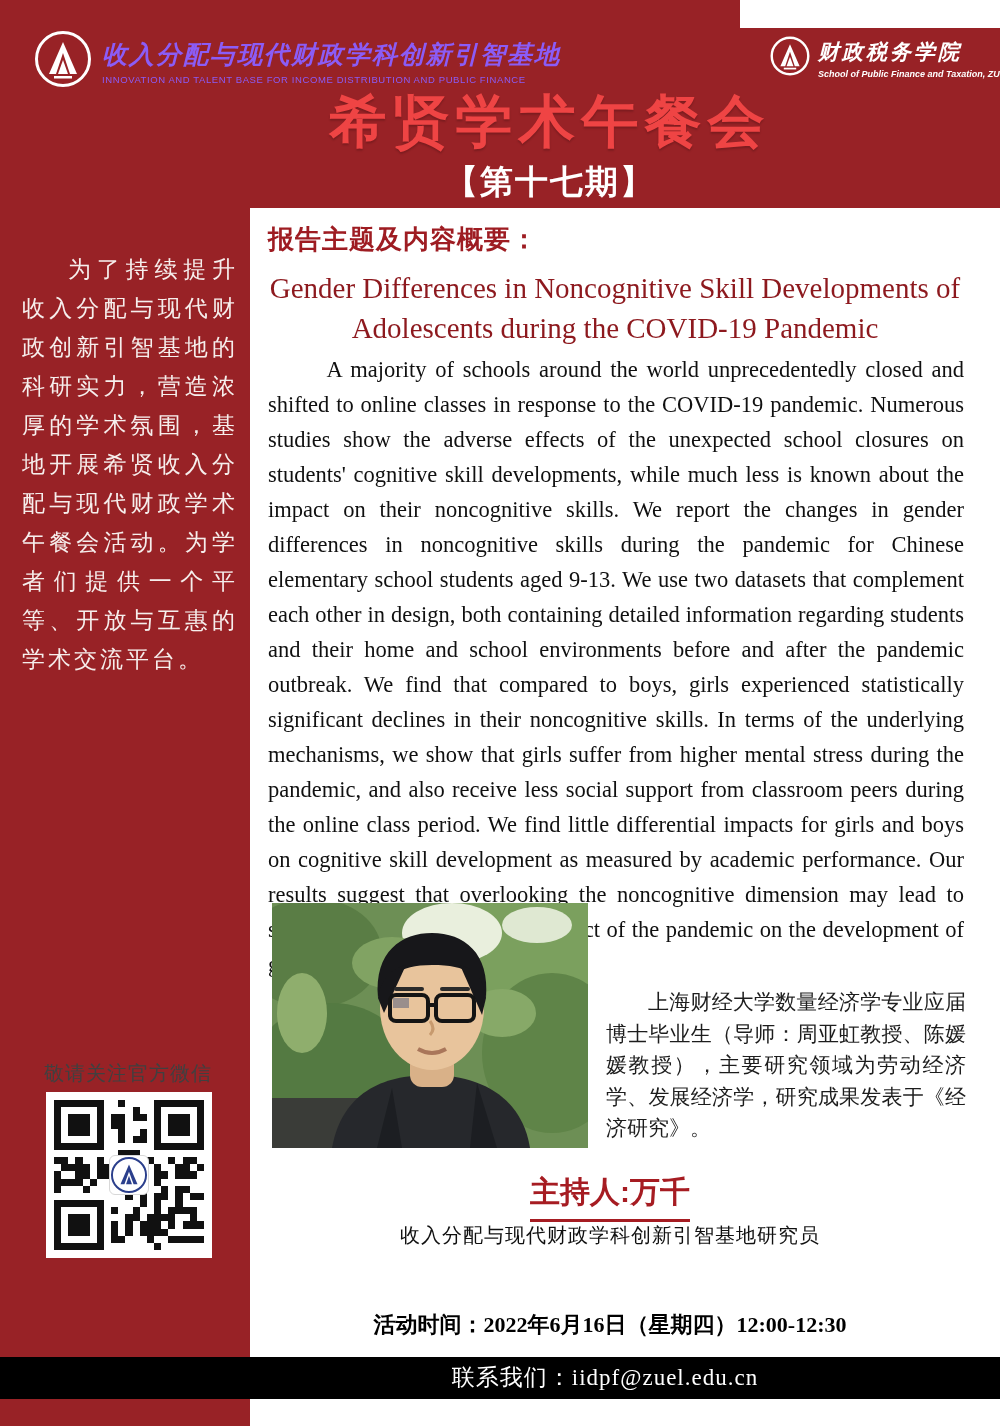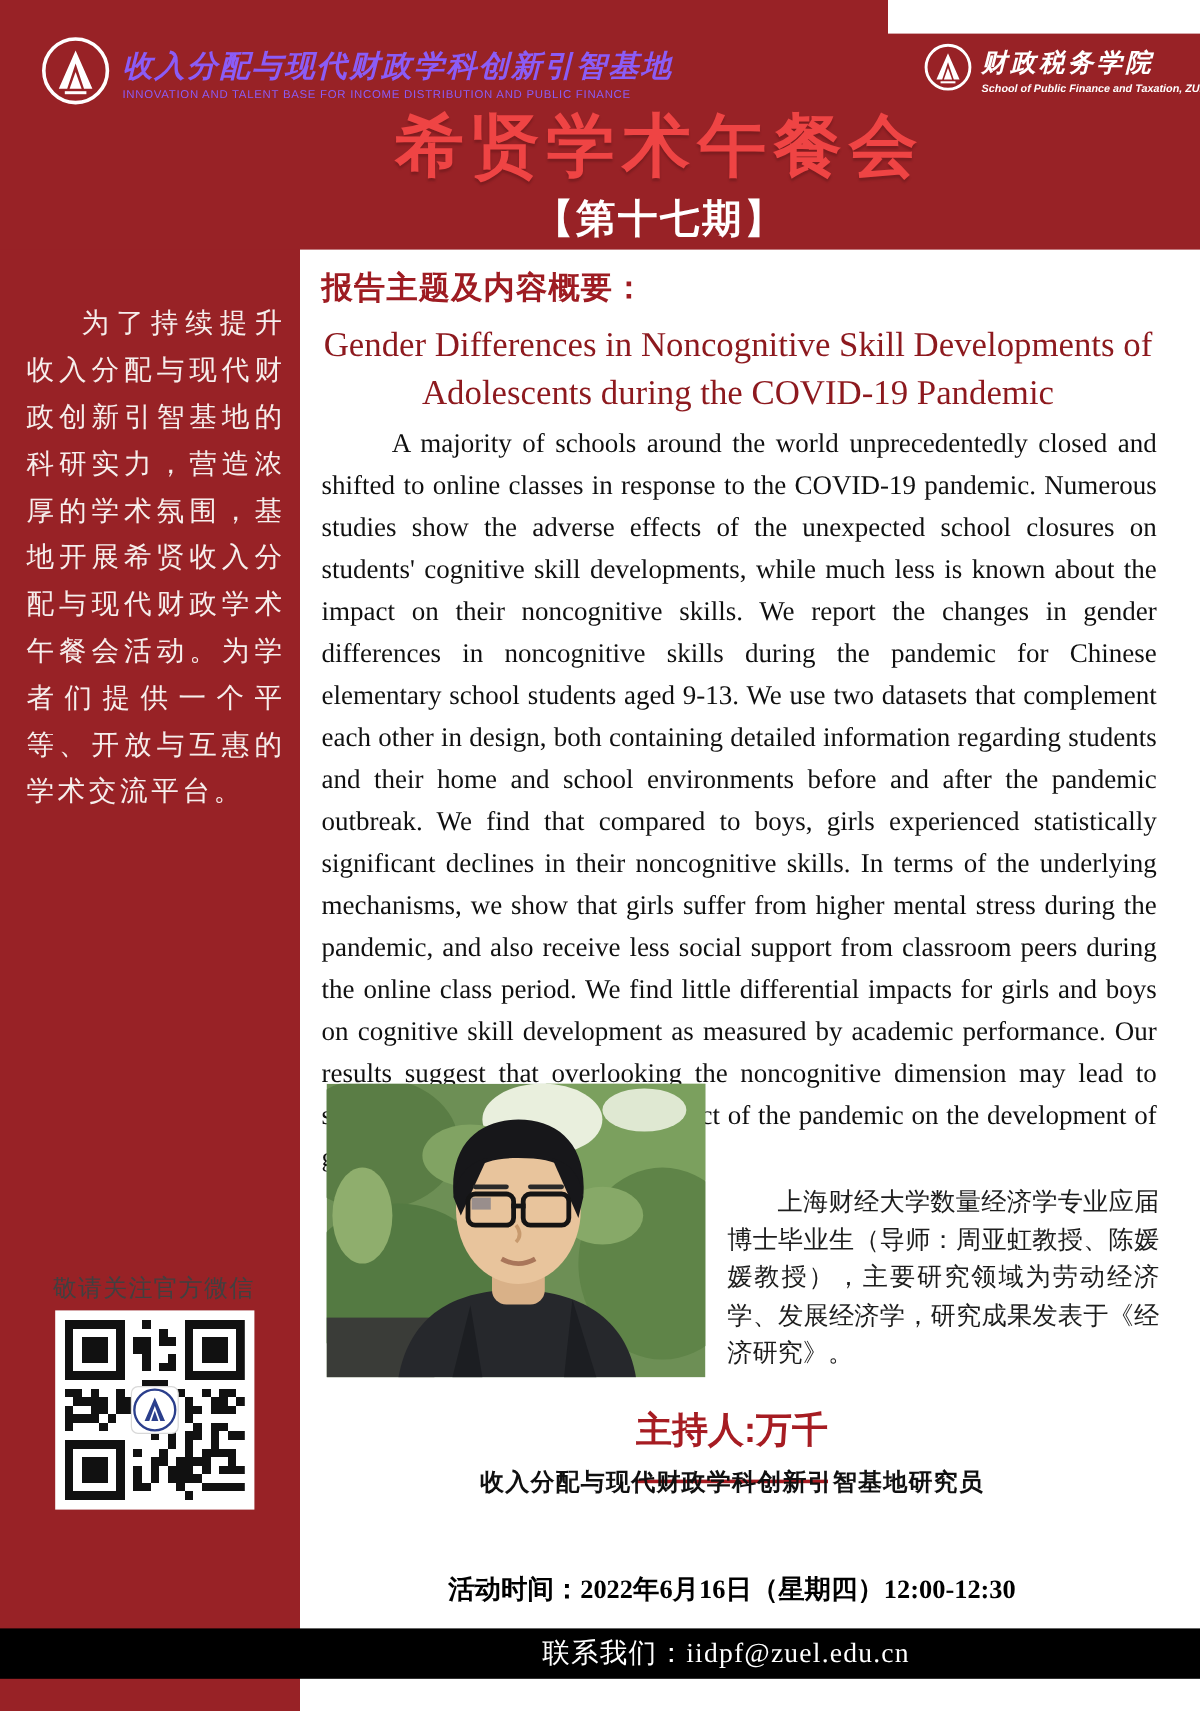--- a/index.html
+++ b/index.html
@@ -78,23 +78,23 @@
   .speaker-label {
     position:absolute; left:608px; top:914px;
     color:#a61c22; font-size:31px; font-weight:800; letter-spacing:1px;
     border-bottom:3px solid #a61c22; padding-bottom:7px;
   }
   .speaker-bio {
     position:absolute; left:606px; top:986px; width:360px;
     color:#1d1d1d; font-size:21px; line-height:31.5px; text-align:justify; text-indent:2em;
   }
 
-  .center-band { position:absolute; left:250px; width:720px; text-align:center;font-weight:bold; }
+  .center-band { position:absolute; left:250px; width:720px; text-align:center; }
   .host-label    { top:1172px; color:#a61c22; font-size:30px; font-weight:800; }
-  .host-label span, .meeting-heading span { border-bottom:3px solid #a61c22; padding-bottom:20px; display:inline-block; }
+  .host-label span, .meeting-heading span { border-bottom:3px solid #a61c22; padding-bottom:6px; display:inline-block; }
   .host-desc     { top:1222px; color:#101010; font-size:20px; letter-spacing:1px; }
   .meeting-heading { top:1264px; color:#a61c22; font-size:28px; font-weight:800; }
   .meeting-time  { top:1310px; color:#000; font-size:22px; font-weight:600;
                    font-family:"Liberation Serif","DejaVu Serif",serif; }
 
   
   .contact-bar {
     position:absolute; left:0; top:1357px; width:1000px; height:42px; background:#000000;
   }
   .contact-text {

